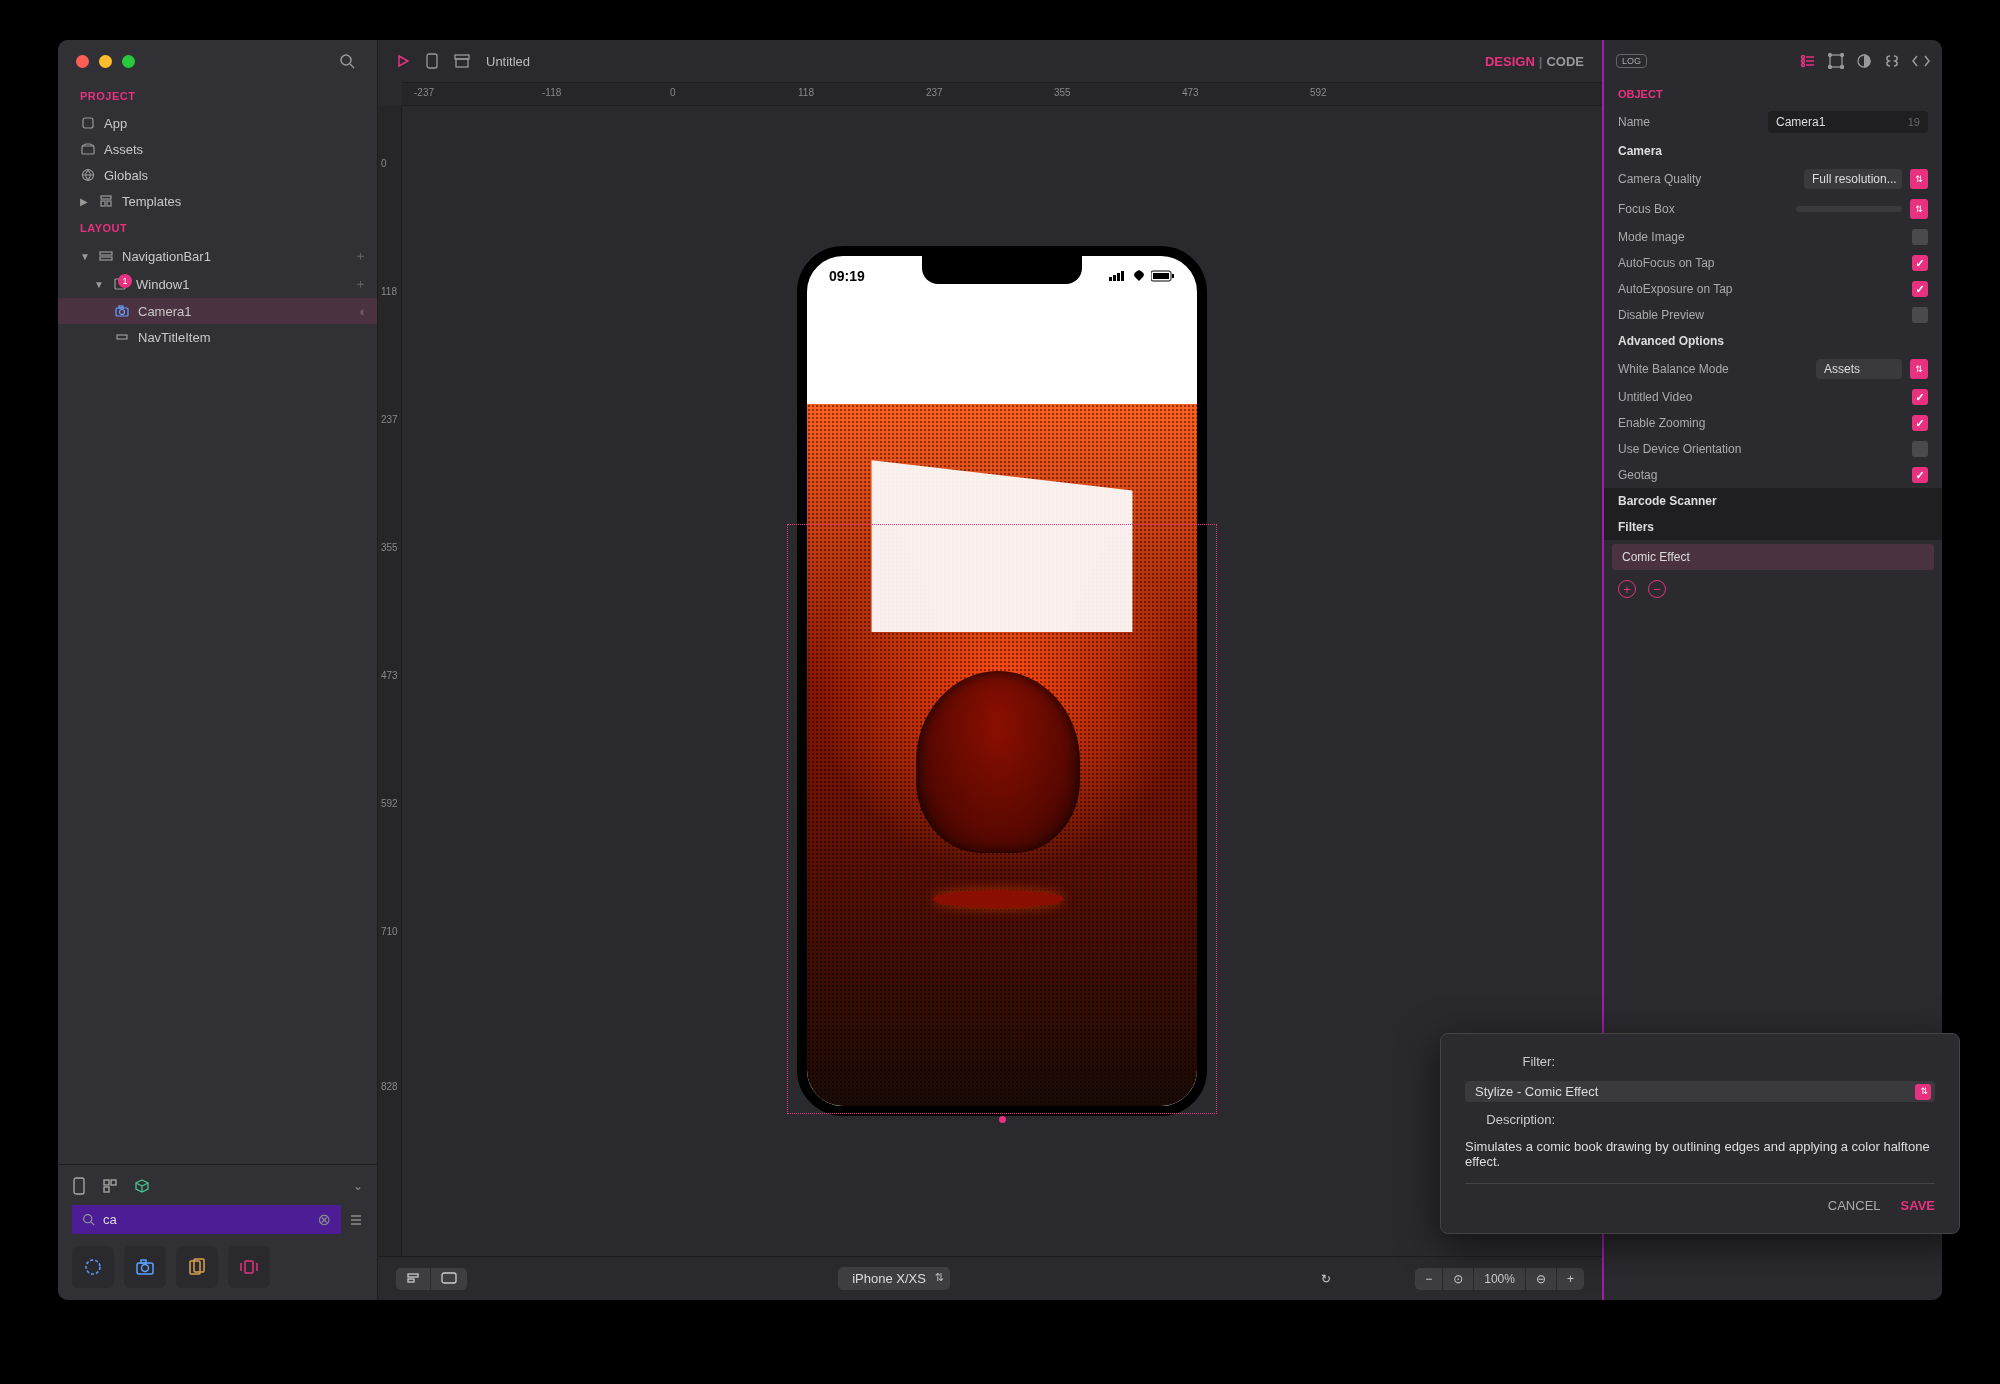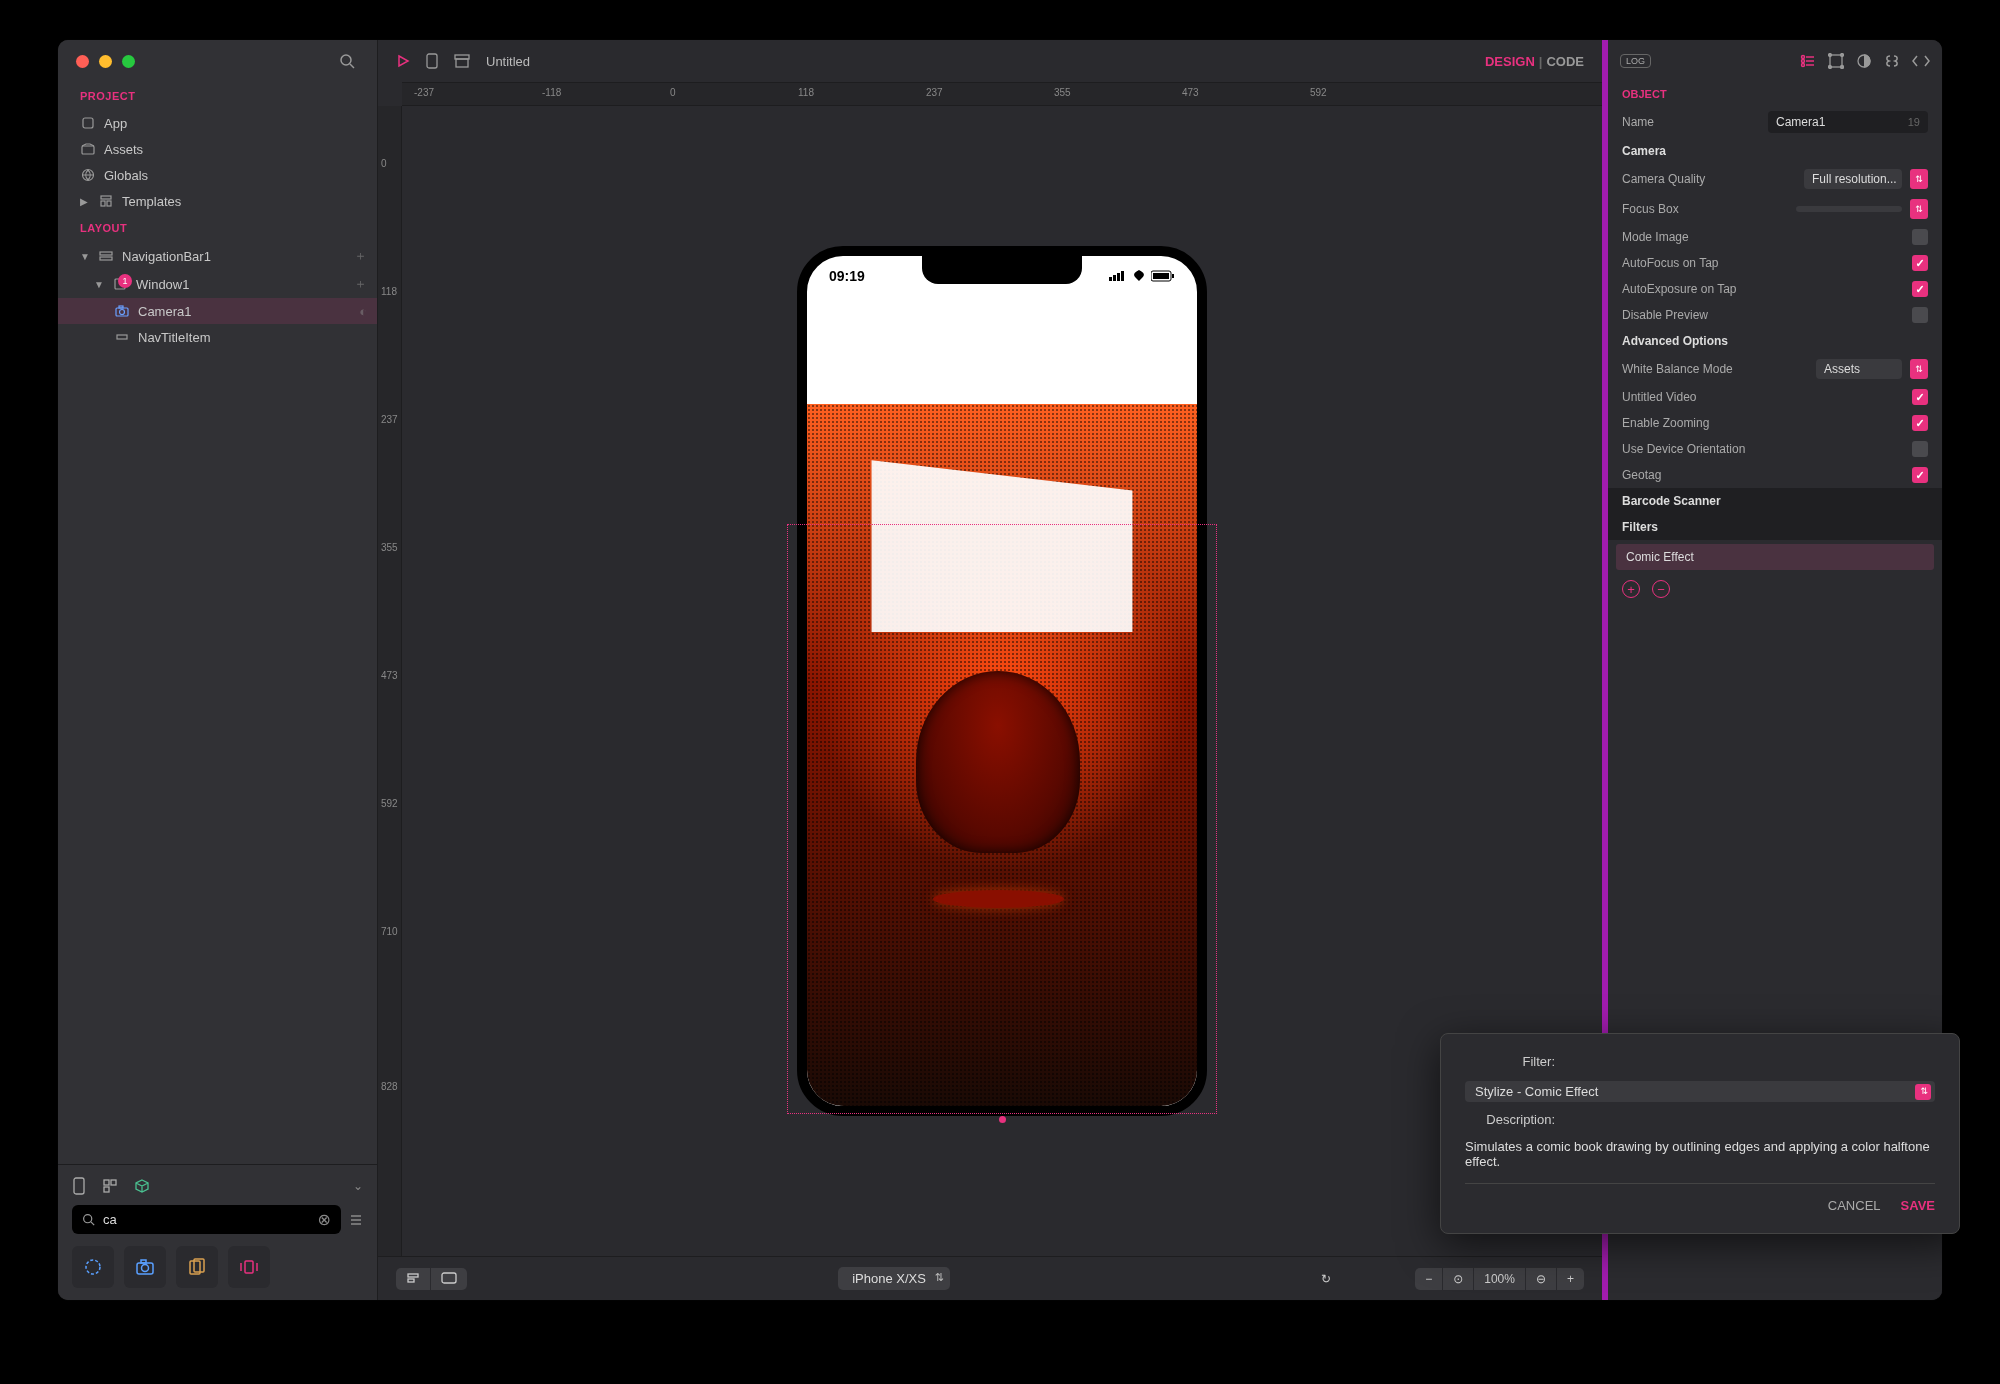--- a/index.html
+++ b/index.html
@@ -75,22 +75,22 @@
 .badge-dot { width: 14px; height: 14px; border-radius: 50%; background: #e8317f; color:#fff; font-size:9px; display:flex; align-items:center; justify-content:center; position:absolute; left:60px; top:4px; }
 
 .sidebar-bottom {
   margin-top: auto;
   border-top: 1px solid #1d1d1f;
   padding: 12px 14px;
 }
 .mode-icons { display: flex; gap: 16px; align-items: center; color: #888; margin-bottom: 10px; }
 .mode-icons .spacer { flex: 1; }
 .search-box {
-  background: #000000;
-  border-radius: 6px;
+  background: #4c1d95;
+  border-radius: 1px;
   padding: 5px 10px;
   display: flex;
   align-items: center;
   gap: 8px;
   color: #999;
   font-size: 13px;
 }
 .search-box input {
   flex: 1;
   background: transparent;
@@ -283,21 +283,21 @@
   border-radius: 5px;
   overflow: hidden;
 }
 .zoom-btn { padding: 4px 10px; color: #ccc; border-right: 1px solid #2a2a2e; }
 .zoom-btn:last-child { border-right: none; }
 
 
 .inspector {
   width: 340px;
   background: #2b2b2f;
-  border-left: 6px solid #a21caf;
+  border-left: 2px solid #a21caf;
   display: flex;
   flex-direction: column;
   overflow: hidden;
 }
 .insp-top {
   height: 42px;
   display: flex;
   align-items: center;
   padding: 0 12px;
   gap: 12px;

